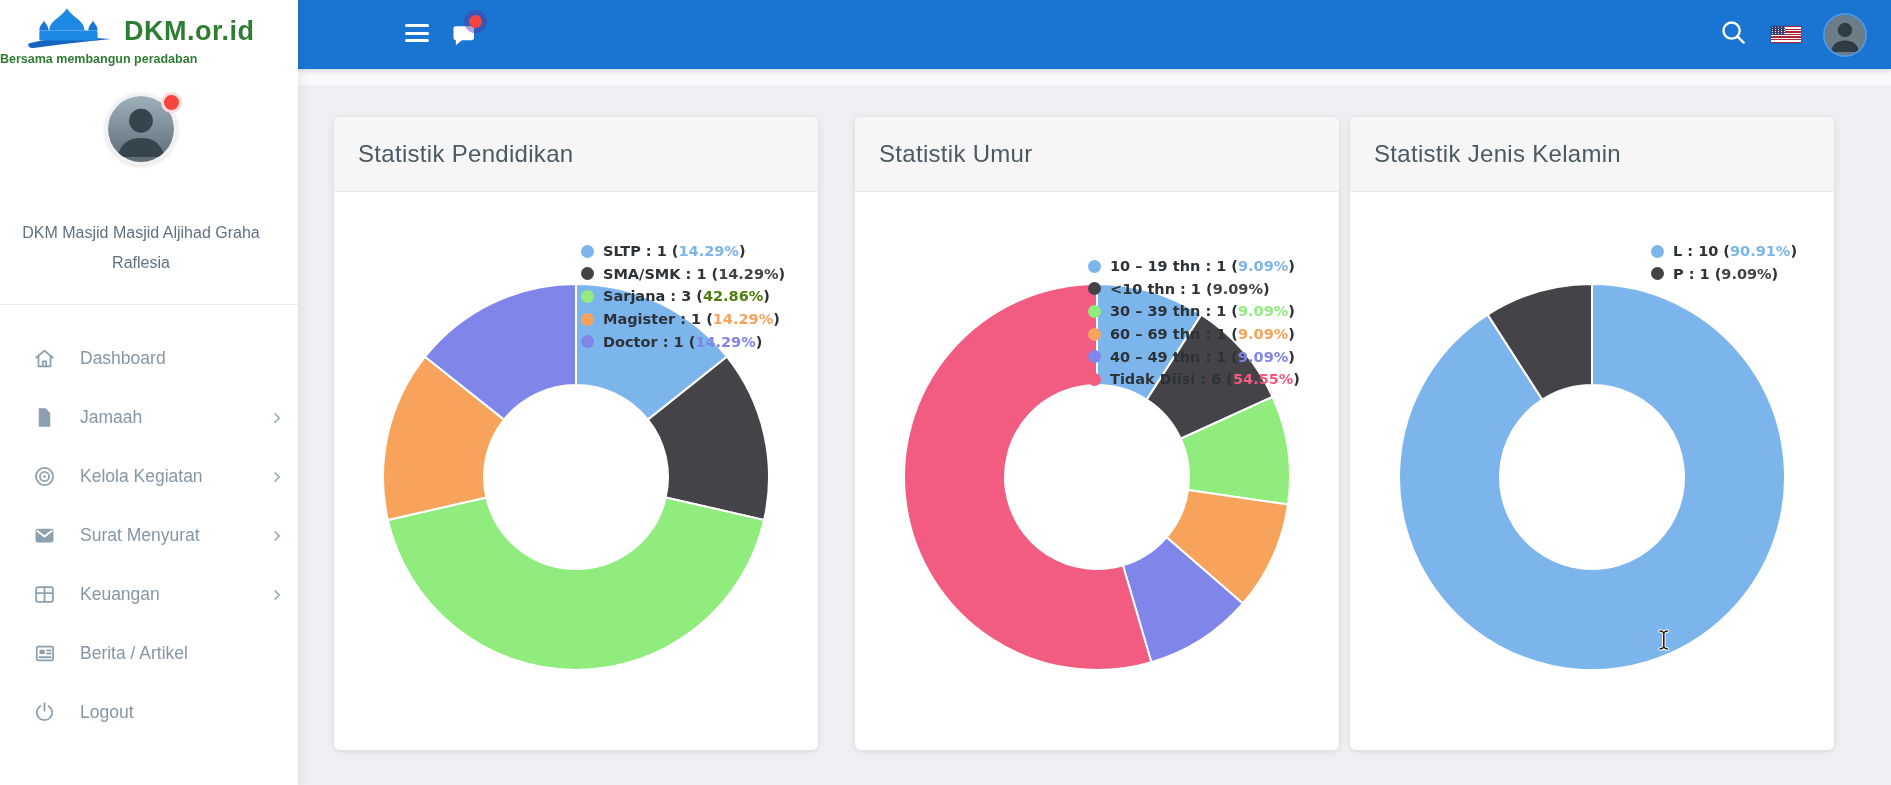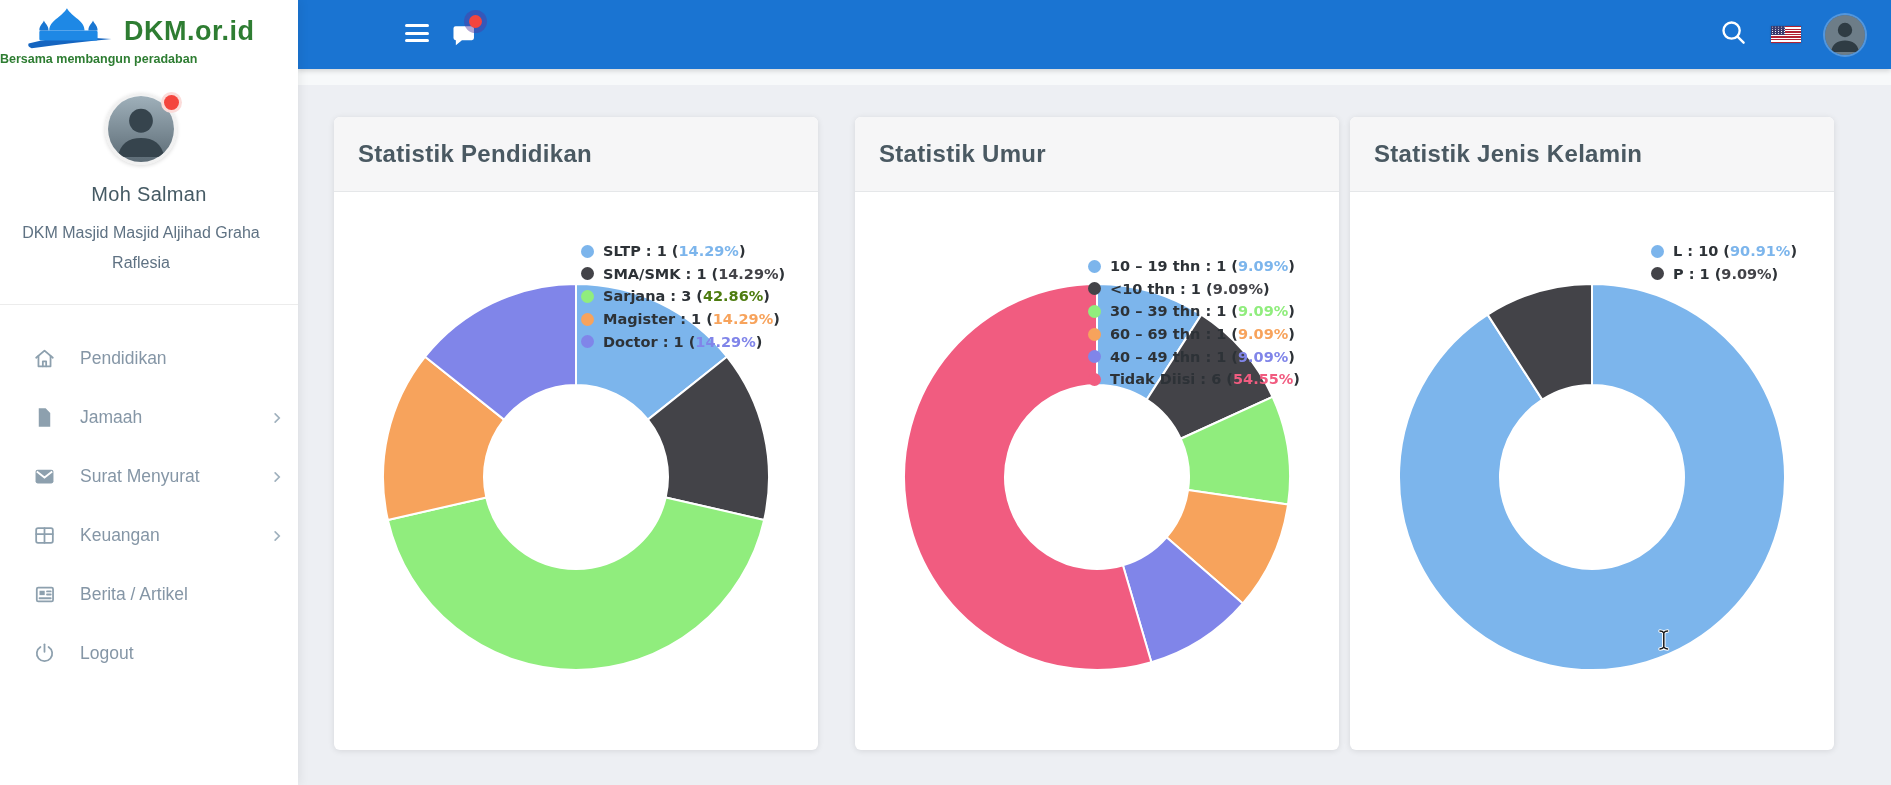--- a/index.html
+++ b/index.html
@@ -30,21 +30,21 @@
   .sb-org  { position:absolute; top:218px; left:8px; right:24px; text-align:center; font-size:16px; line-height:30px; color:#5f7283; }
   .menu { position:absolute; top:304px; left:0; right:0; border-top:1px solid #ececec; padding-top:24px; }
   .menu-item { position:relative; height:59px; display:flex; align-items:center; padding-left:32px; color:#8596a6; font-size:17.5px; cursor:pointer; }
   .mi { width:26px; height:26px; margin-right:22px; flex:none; }
   .chev { position:absolute; right:12px; top:50%; transform:translateY(-50%); width:18px; height:18px; }
 
   
   .page-top { position:absolute; left:298px; right:0; top:69px; height:16px; background:#f7f9fa; }
   .card { position:absolute; top:117px; width:484px; height:633px; background:#fff; border-radius:6px; box-shadow:0 1px 6px rgba(0,0,0,.10); }
   .card-header { height:75px; background:#f6f6f7; border-bottom:1px solid #e5e7e9; border-radius:6px 6px 0 0; display:flex; align-items:center; padding:0 24px; }
-  .card-title { font-size:24px; font-weight:700; color:#4a5962; letter-spacing:.3px; }
+  .card-title { font-size:24px; font-weight:400; color:#4a5962; letter-spacing:.3px; }
   #card1 { left:334px; } #card2 { left:855px; } #card3 { left:1350px; }
   .donut { position:absolute; left:46px; top:164px; width:392px; height:392px; z-index:1; }
   .legend { position:absolute; top:123px; z-index:2; }
   #card1 .legend { left:247px; } #card2 .legend { left:233px;margin-top:15px; } #card3 .legend { left:301px; }
   .legend-row { display:flex; align-items:center; height:22.6px; white-space:nowrap; cursor:pointer;
                 font-family:"DejaVu Sans", sans-serif; font-size:14.5px; font-weight:bold; color:#2d3237; }
   .dot { width:13px; height:13px; border-radius:50%; margin-right:9px; flex:none; }
 
   .cursor { position:absolute; left:1656px; top:628px; z-index:9; }
 </style>
@@ -75,37 +75,47 @@
               <stop offset="1" stop-color="#5c6b75"></stop>
             </linearGradient>
           </defs>
         <rect width="40" height="40" fill="url(#ag)"></rect>
         <circle cx="20" cy="15" r="7.2" fill="#36444d"></circle>
         <path d="M6 37c1.2-8 6.5-11.5 14-11.5S32.8 29 34 37Z" fill="#36444d"></path>
       </svg>
     </div>
     <span class="status-dot"></span>
   </div>
-  <div class="sb-name">Moh Salman</div>
   <div class="sb-org">DKM Masjid Masjid Aljihad Graha Raflesia</div>
 
   <nav class="menu">
       <div class="menu-item">
         <span class="mi"><svg width="25" height="25" viewBox="0 0 24 24" fill="none" stroke="#8da0ae" stroke-width="1.7" stroke-linecap="round" stroke-linejoin="round">
             <path d="M4 11.3 12 4.4l8 6.9"></path>
             <path d="M6.2 9.8v9.7h11.6V9.8"></path>
             <path d="M10.4 19.5v-4.8h3.2v4.8"></path>
           </svg></span>
-        <span>Pendidikan</span>
+        <span>Dashboard</span>
       </div>
       <div class="menu-item">
         <span class="mi"><svg width="25" height="25" viewBox="0 0 24 24">
             <path d="M6.5 3.2h6.6l4.4 4.5v13.1H6.5Z" fill="#8da0ae"></path>
           </svg></span>
         <span>Jamaah</span>
+        <span class="chev"><svg width="18" height="18" viewBox="0 0 24 24" fill="none" stroke="#9fb0bd" stroke-width="2.2" stroke-linecap="round">
+            <path d="M9.5 6.5 15 12l-5.5 5.5"></path>
+          </svg></span>
+      </div>
+      <div class="menu-item">
+        <span class="mi"><svg width="25" height="25" viewBox="0 0 24 24" fill="none" stroke="#8da0ae" stroke-width="1.7" stroke-linecap="round" stroke-linejoin="round">
+            <circle cx="12" cy="12" r="8.2"></circle>
+            <circle cx="12" cy="12" r="4.4"></circle>
+            <circle cx="12" cy="12" r="1.3" fill="#8da0ae" stroke="none"></circle>
+          </svg></span>
+        <span>Kelola Kegiatan</span>
         <span class="chev"><svg width="18" height="18" viewBox="0 0 24 24" fill="none" stroke="#9fb0bd" stroke-width="2.2" stroke-linecap="round">
             <path d="M9.5 6.5 15 12l-5.5 5.5"></path>
           </svg></span>
       </div>
       <div class="menu-item">
         <span class="mi"><svg width="25" height="25" viewBox="0 0 24 24">
             <rect x="3.4" y="5.4" width="17.2" height="13.2" rx="2" fill="#8da0ae"></rect>
             <path d="M4.6 7.2 12 13l7.4-5.8" fill="none" stroke="#fff" stroke-width="1.8"></path>
           </svg></span>
         <span>Surat Menyurat</span>

